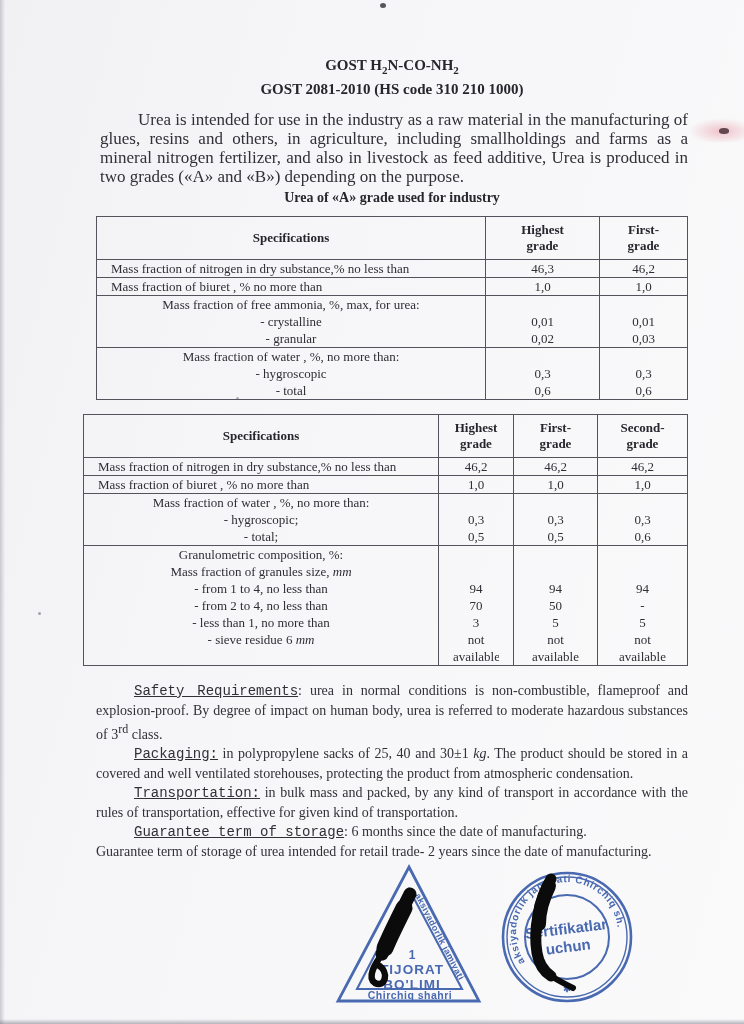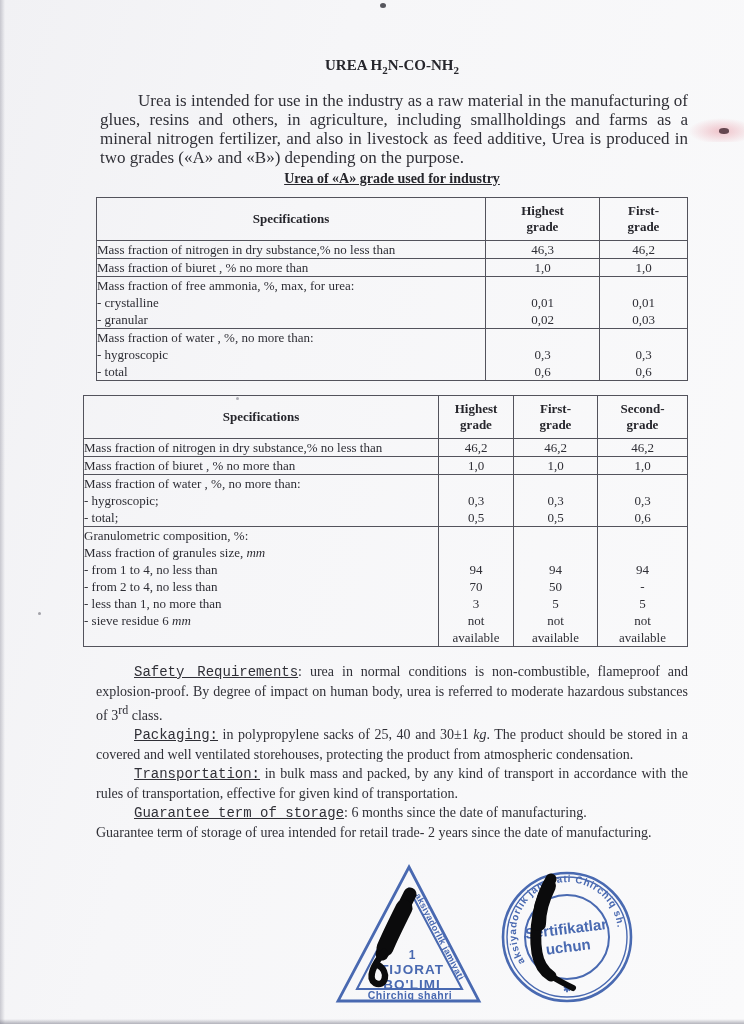--- a/index.html
+++ b/index.html
@@ -13,34 +13,34 @@
   .edge-bottom { position:absolute; left:0; bottom:0; width:100%; height:5px;
     background:linear-gradient(0deg, rgba(110,110,125,.5), rgba(0,0,0,0)); }
   .content { position:absolute; left:96px; top:0; width:592px; padding-top:56px; }
 
   .doc-title, .doc-subtitle { text-align:center; font-weight:bold; font-size:15px; line-height:19px; color:#26262c; }
   sub { font-size:11px; }
   sup { font-size:12px; }
 
   .intro { margin:11px 0 0 4px; font-size:17px; line-height:19px; text-align:justify; text-indent:38px; }
 
-  .section-heading { margin:3px 0 0 0; font-weight:bold; font-size:14px; line-height:17px; text-align:center; color:#26262c;text-decoration:underline; }
+  .section-heading { margin:3px 0 0 0; font-weight:bold; font-size:14px; line-height:17px; text-align:center; color:#26262c; }
   .section-heading.b { margin-top:18px; }
 
   table.spec-table { border-collapse:collapse; table-layout:fixed; margin-top:10px;
     font-size:13px; color:#2e2e35; }
   table.table-a { width:591px; }
   table.table-b { width:604px; margin-left:-13px; margin-top:14px; }
-  .spec-table th, .spec-table td { border:1.4px solid #53535c; padding:0 0; vertical-align:top; }
+  .spec-table th, .spec-table td { border:1.4px solid #53535c; padding:0 14px; vertical-align:top; }
   .spec-table thead th { height:38px; text-align:center; vertical-align:middle;
     font-weight:bold; line-height:16px; padding:2px; color:#26262c; }
   td.spec { text-align:left; }
   td.val  { text-align:center; }
   .spec-table td { height:17px; line-height:17px; }
-  .ln { height:17px; line-height:17px; overflow:hidden; }
+  .ln { height:17px; line-height:17px; overflow:hidden;text-align:center; }
   em { font-style:italic; }
 
   .notes { margin-top:15px; }
   .note { margin:0; font-size:14px; line-height:19px; text-align:justify; text-indent:38px; }
   .note.noindent { text-indent:0; }
   .lead { text-decoration:underline;font-family:Liberation Mono, monospace; }
 
   .stamp { position:absolute; mix-blend-mode:multiply; }
   .stamp-triangle { left:332px; top:860px; }
   .stamp-round { left:496px; top:866px; }
@@ -61,21 +61,22 @@
   <div class="edge-left"></div>
   <div class="edge-bottom"></div>
   <div class="speck speck-top"></div>
   <div class="speck speck-a"></div>
   <div class="speck speck-b"></div>
   <div class="smudge"></div>
   <div class="smudge-dot"></div>
 
   <div class="content">
 
-    <div class="doc-title"><span>UREA H</span><sub>2</sub><span>N-CO-NH</span><sub>2</sub></div>
+    <div class="doc-title"><span>GOST H</span><sub>2</sub><span>N-CO-NH</span><sub>2</sub></div>
+    <div class="doc-subtitle">GOST 2081-2010 (HS code 310 210 1000)</div>
 
     <p class="intro">Urea is intended for use in the industry as a raw material in the manufacturing of glues, resins and others, in agriculture, including smallholdings and farms as a mineral nitrogen fertilizer, and also in livestock as feed additive, Urea is produced in two grades («A» and «B») depending on the purpose.</p>
 
     <div class="section-heading">Urea of «A» grade used for industry</div>
 
     <table class="spec-table table-a">
       <colgroup>
           <col style="width:389px">
           <col style="width:114px">
           <col style="width:88px">

